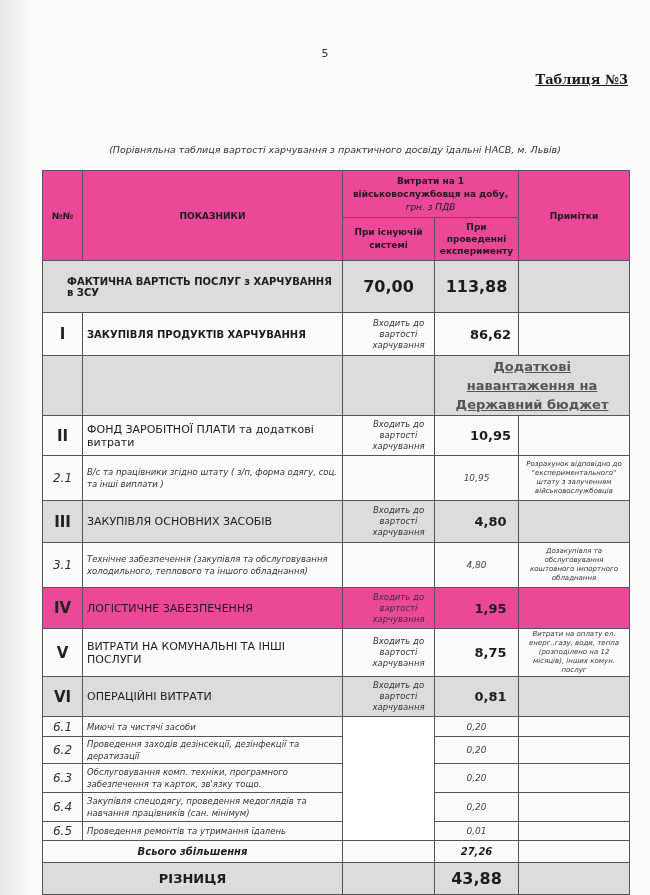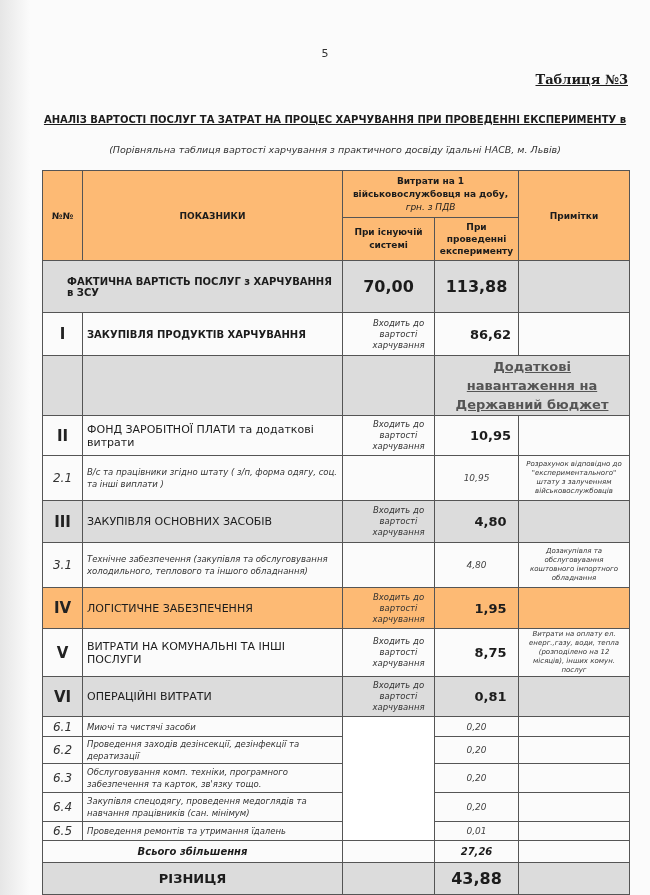--- a/index.html
+++ b/index.html
@@ -34,21 +34,21 @@
   }
   table {
     position: absolute; top: 170px; left: 42px;
     width: 587px; border-collapse: collapse; table-layout: fixed;
   }
   td {
     border: 1.5px solid #555; padding: 1px 4px;
     font-size: 8.5px; vertical-align: middle;
   }
   .gray { background: #dcdcdc; }
-  .lgray { background: #fdba74; }
+  .lgray { background: #ec4899; }
   .c { text-align: center; }
   .hdr { font-weight: bold; font-size: 9px; }
   .u { }
   .big { font-weight: bold; font-size: 16px; }
   .val { font-weight: bold; font-size: 13px; text-align: center; padding-left: 32px; }
   .ital { font-style: italic; }
   .inc { font-style: italic; font-size: 8.5px; text-align: center; color: #333; line-height: 11px; padding-left: 24px; }
   .note { font-style: italic; font-size: 7px; text-align: center; color: #333; line-height: 9px; margin-left: 32px; }
   .roman { font-weight: bold; font-size: 15px; text-align: center; color: #222; }
   .sub-no { font-style: italic; font-size: 12px; text-align: center; color: #333; }
@@ -58,21 +58,20 @@
   .sub-val { font-style: italic; font-size: 9px; text-align: center; color: #444; }
   .budget { font-weight: bold; font-size: 13px; text-align: center; text-decoration: underline; color: #555; line-height: 19px; }
 </style>
 </head>
 <body>
 
 <div class="shade-left"></div>
 <div class="page-number">5</div>
 <div class="table-label">Таблиця №3</div>
 <div class="title">
-  <div>АНАЛІЗ  ВАРТОСТІ ПОСЛУГ  ТА ЗАТРАТ НА ПРОЦЕС ХАРЧУВАННЯ ПРИ ПРОВЕДЕННІ ЕКСПЕРИМЕНТУ в</div>
 </div>
 <div class="subtitle">(Порівняльна таблиця вартості харчування  з практичного досвіду їдальні НАСВ, м. Львів)</div>
 
 <table>
   <colgroup>
     <col style="width:40px">
       <col style="width:260px">
       <col style="width:92px">
       <col style="width:84px">
       <col style="width:111px">

